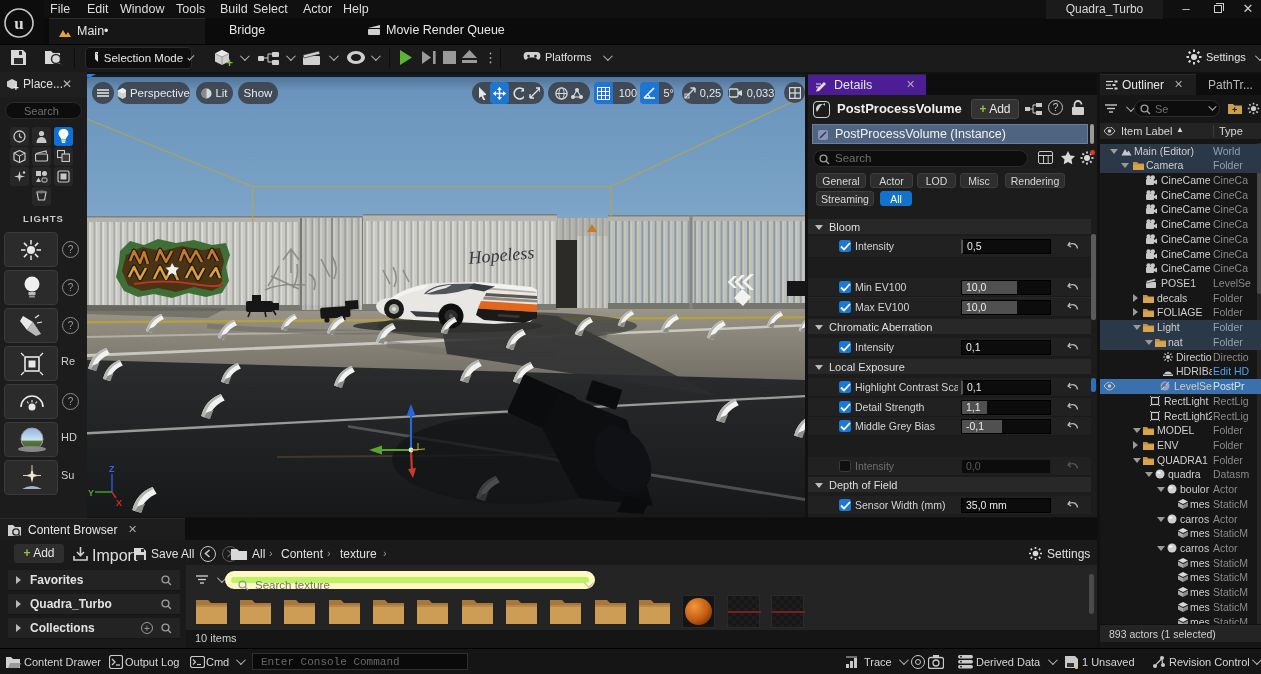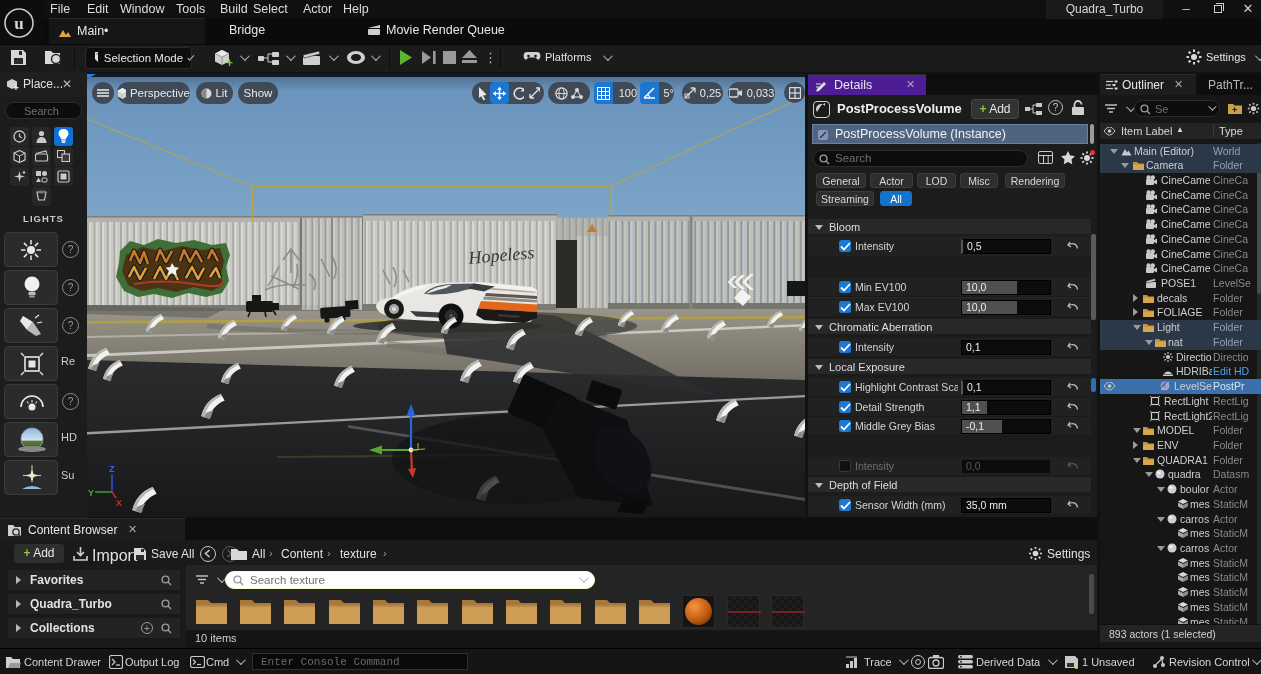--- a/index.html
+++ b/index.html
@@ -1319,21 +1319,21 @@
     </div>
 
   <svg width="14" height="12" style="position:absolute;left:196px;top:56px;">
       <g stroke="#c9c9c9" stroke-width="1.4">
         <line x1="0" y1="2" x2="12" y2="2"></line>
         <line x1="2" y1="5.5" x2="10" y2="5.5"></line>
         <line x1="4" y1="9" x2="8" y2="9"></line>
       </g>
     </svg>
   <span class="chev" style="position:absolute;left:212px;top:58px;"></span>
-  <div style="position:absolute;left:225px;top:53px;width:370px;height:18px;background:#ffffff;border:1px solid #fef9c3;border-radius:9px;">
+  <div style="position:absolute;left:225px;top:53px;width:370px;height:18px;background:#bef264;border:6px solid #fef9c3;border-radius:9px;">
     <svg style="position:absolute;left:7px;top:3px;" width="11" height="11">
         <circle cx="4.5" cy="4.5" r="3.4" fill="none" stroke="#9a9a9a" stroke-width="1.4"></circle>
         <line x1="7" y1="7" x2="10" y2="10" stroke="#9a9a9a" stroke-width="1.4"></line>
       </svg>
     <span style="position:absolute;left:24px;top:2px;color:#707070;font-size:11.5px;">Search texture</span>
     <span class="chev" style="position:absolute;left:348px;top:4px;"></span>
   </div>
 
   <div id="folders">
   <svg style="position:absolute;left:194.6px;top:79px;" width="33" height="28">

